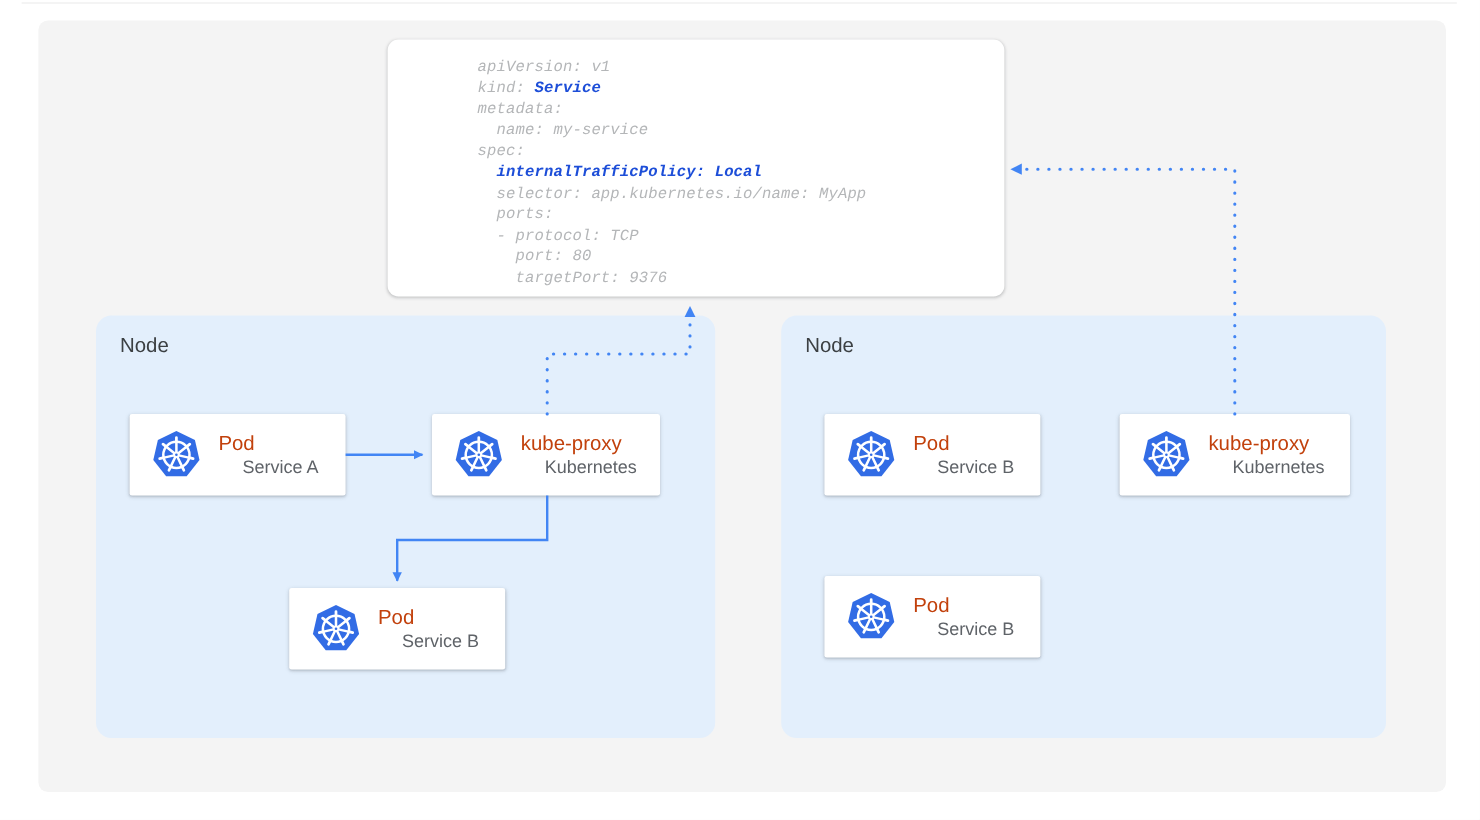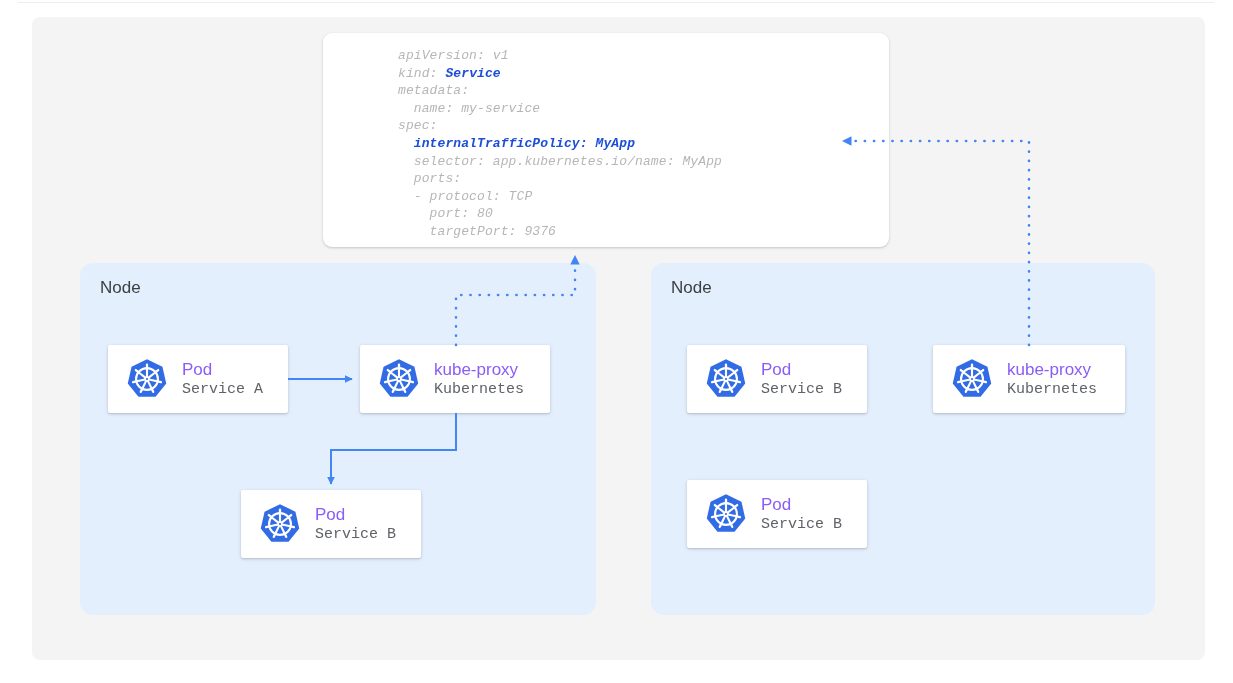--- a/index.html
+++ b/index.html
@@ -34,21 +34,21 @@
     height: 643px;
     background: #f4f4f4;
     border-radius: 8px;
   }
 
   
   .yaml-card {
     position: absolute;
     left: 323px;
     top: 33px;
-    width: 566px;
+    width: 514px;
     height: 214px;
     background: #ffffff;
     border-radius: 9px;
     box-shadow: 0 1px 3px rgba(60,64,67,0.16), 0 1px 2px rgba(60,64,67,0.10);
     box-sizing: border-box;
     overflow: hidden;
   }
   .yaml-body {
     position: absolute;
     left: 75px;
@@ -96,29 +96,30 @@
   .res-icon {
     width: 42px;
     height: 42px;
     flex: 0 0 42px;
     margin-left: 18px;
     margin-right: 14px;
   }
   .res-text { display: flex; flex-direction: column; justify-content: center; }
   .res-title {
     font-size: 17px;
-    color: #8b5cf6;
+    color: #c2410c;
     line-height: 21px;
     font-family: "Liberation Sans", sans-serif;
   }
   .res-sub {
     font-size: 15px;
     color: #5f6368;
     line-height: 20px;
-    font-family: Liberation Mono, monospace;
+    font-family: Liberation Sans, sans-serif;
+    margin-left: 20px;
   }
 
   
   #card-pod-a         { left: 108px; top: 345px; width: 180px; height: 68px; }
   #card-kubeproxy-l   { left: 360px; top: 345px; width: 190px; height: 68px; }
   #card-pod-b-left    { left: 241px; top: 490px; width: 180px; height: 68px; }
   #card-pod-b-r1      { left: 687px; top: 345px; width: 180px; height: 68px; }
   #card-kubeproxy-r   { left: 933px; top: 345px; width: 192px; height: 68px; }
   #card-pod-b-r2      { left: 687px; top: 480px; width: 180px; height: 68px; }
 
@@ -138,21 +139,21 @@
 
   <div class="top-rule"></div>
   <div class="canvas"></div>
 
   <div class="yaml-card">
     <div class="yaml-body">apiVersion: v1
 kind: <b>Service</b>
 metadata:
   name: my-service
 spec:
-  <b>internalTrafficPolicy: MyApp</b>
+  <b>internalTrafficPolicy: Local</b>
   selector: app.kubernetes.io/name: MyApp
   ports:
   - protocol: TCP
     port: 80
     targetPort: 9376</div>
   </div>
 
   <div class="node-panel" id="node-left">
     <div class="node-label">Node</div>
   </div>

